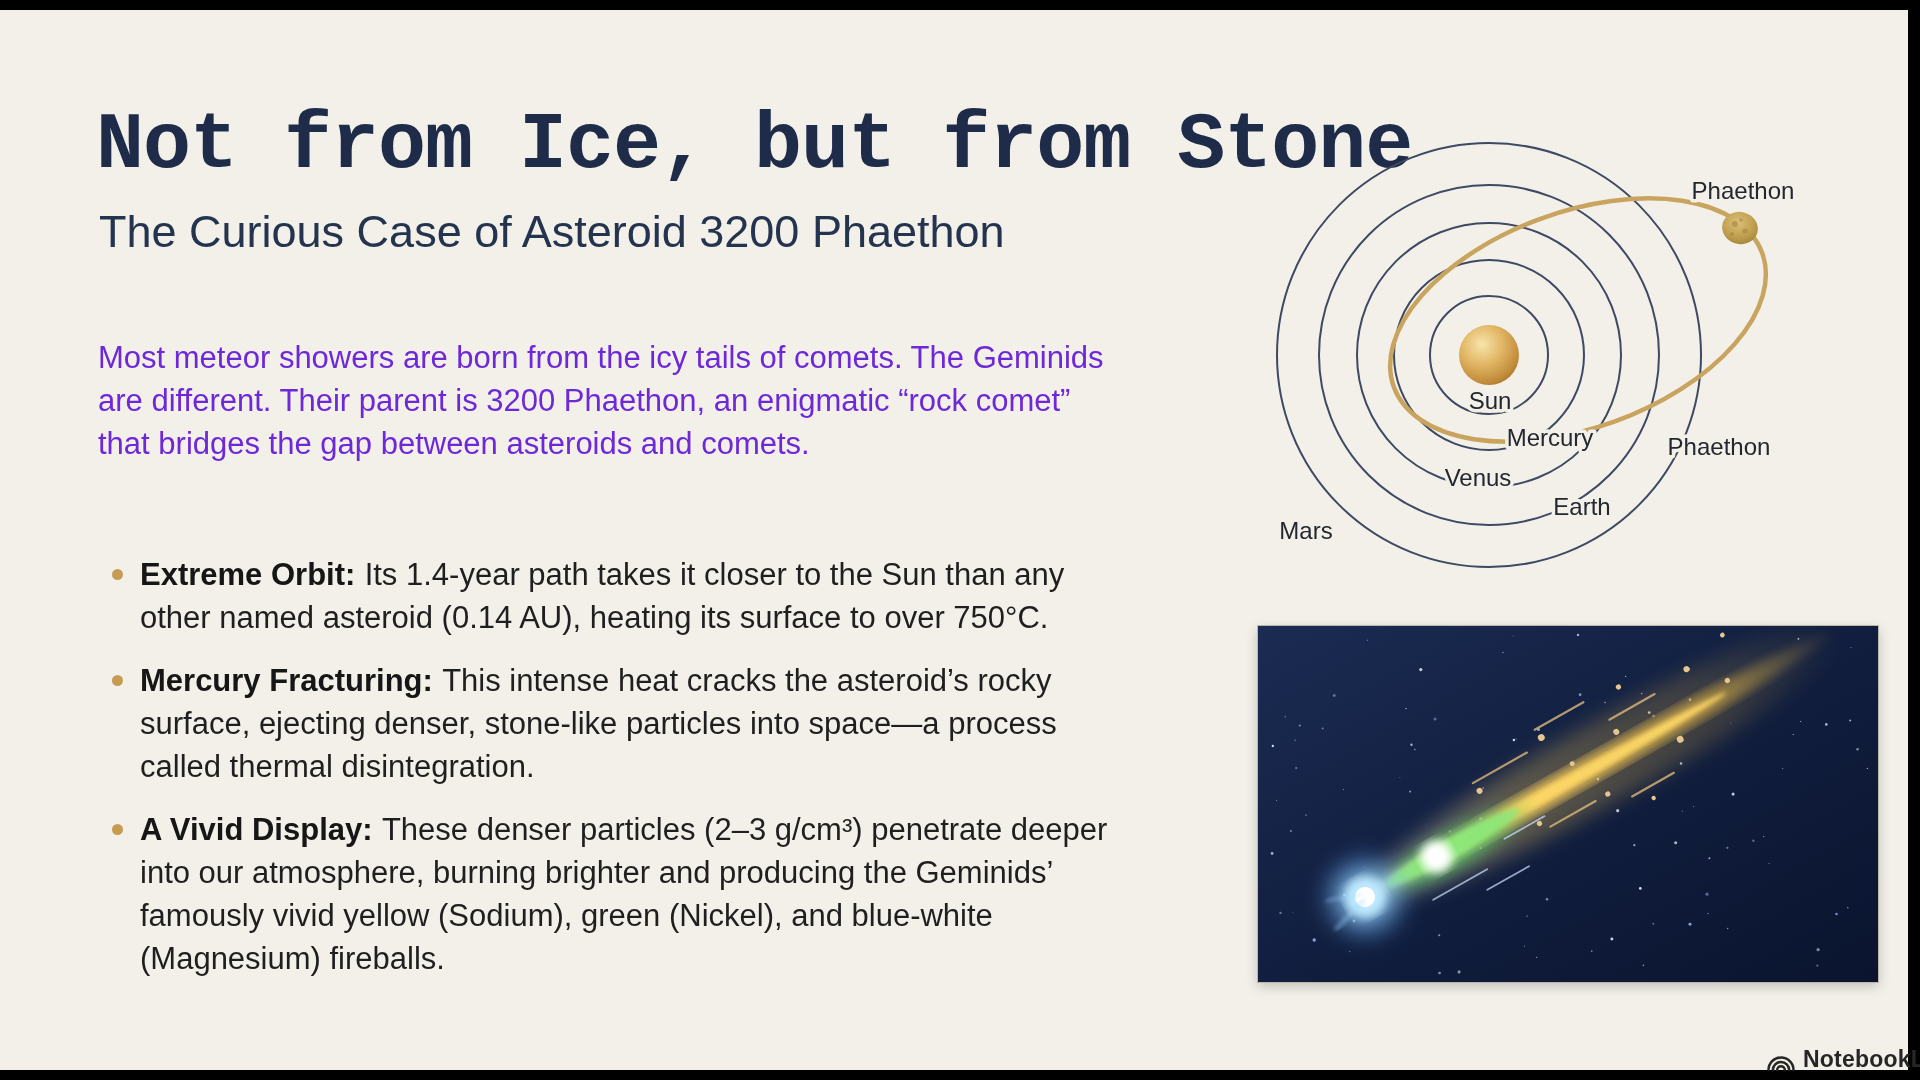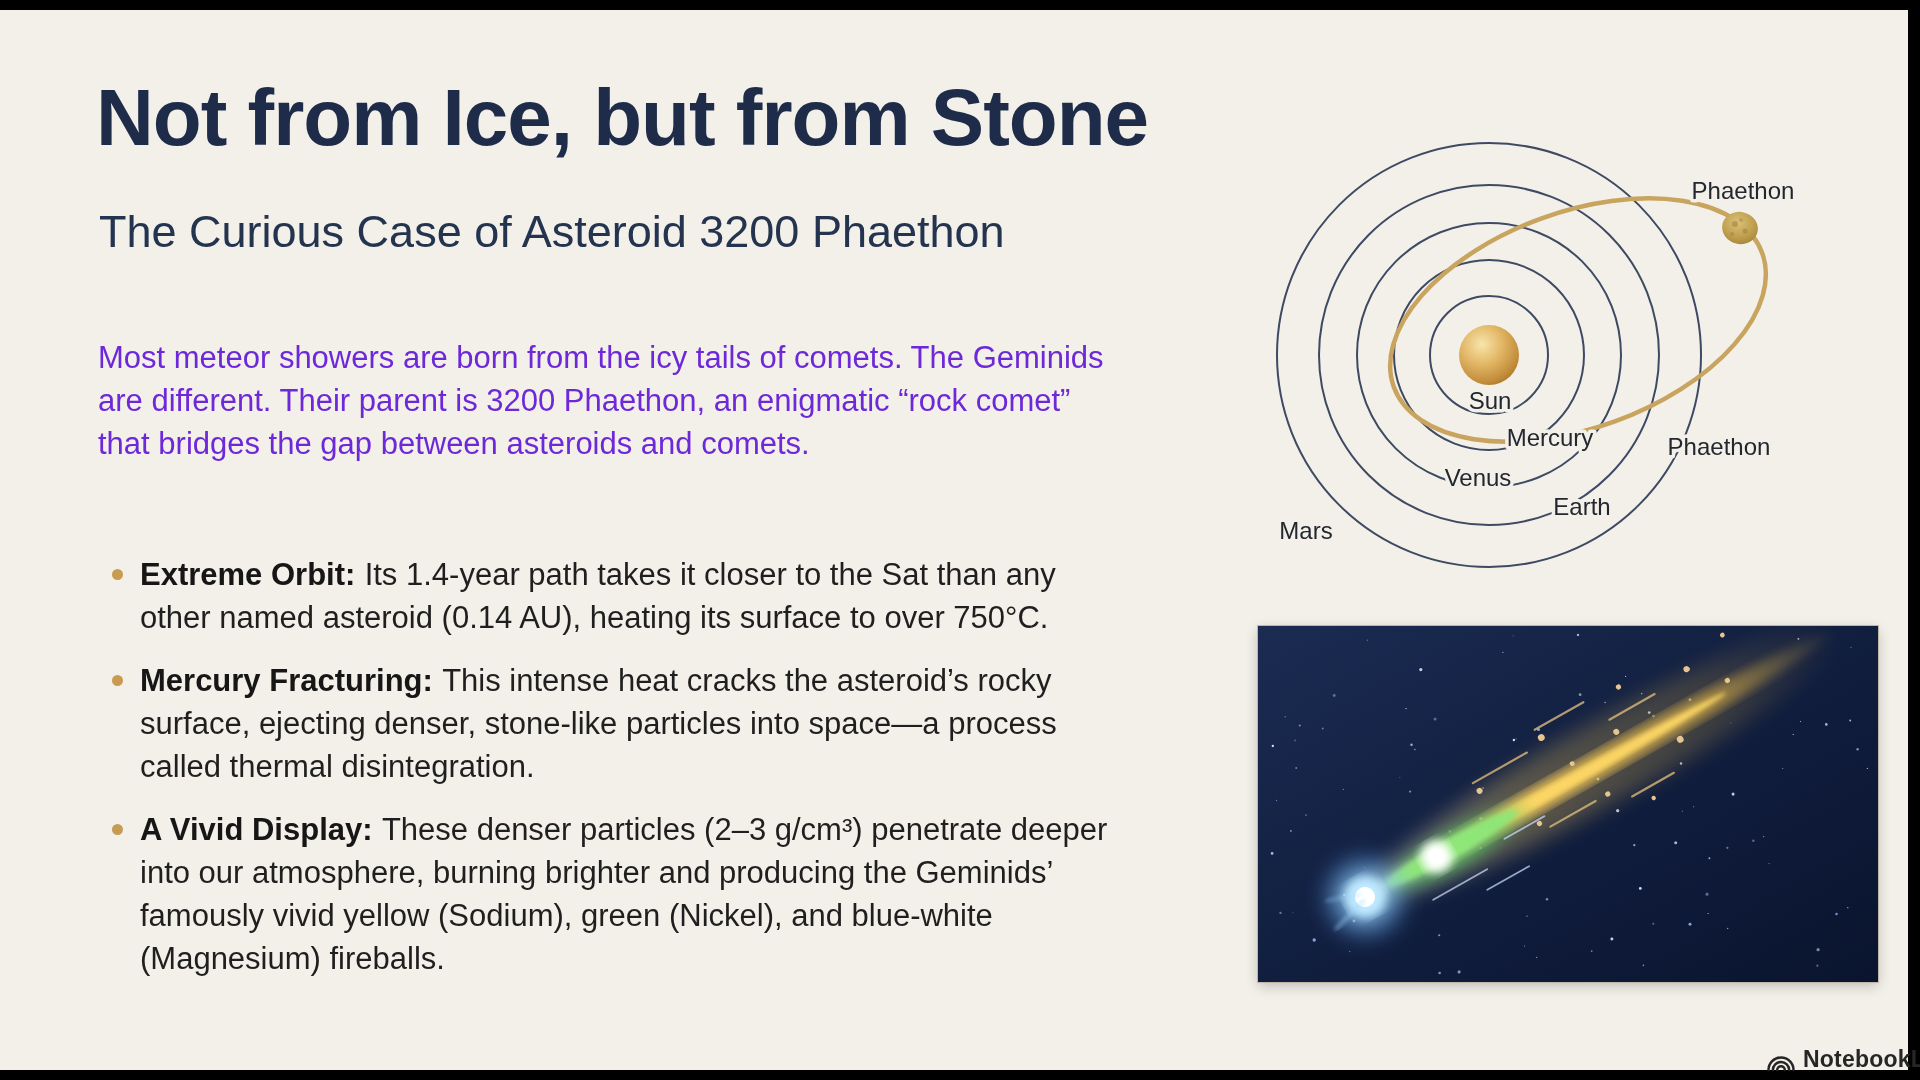--- a/index.html
+++ b/index.html
@@ -6,22 +6,22 @@
   body{
     width:1920px;height:1080px;overflow:hidden;position:relative;
     background:#000;
     font-family:"Liberation Sans", sans-serif;
   }
   .slide{
     position:absolute;left:0;top:10px;width:1908px;height:1060px;
     background:#f3f0e9;
   }
   .title{
-    position:absolute;left:96px;top:62px;margin:0;
-    font-family:Liberation Sans, sans-serif;font-weight:700;
+    position:absolute;left:96px;top:90px;margin:0;
+    font-family:Liberation Mono, monospace;font-weight:700;
     font-size:80px;letter-spacing:-1px;color:#1e2c4a;white-space:nowrap;
   }
   .subtitle{
     position:absolute;left:99px;top:196px;margin:0;
     font-family:Liberation Sans, sans-serif;font-weight:400;
     font-size:45px;color:#24344f;white-space:nowrap;
   }
   .intro{
     position:absolute;left:98px;top:326px;width:1015px;margin:0;
     font-size:31px;line-height:43px;color:#6d28d9;
@@ -61,21 +61,21 @@
 <div class="slide">
 
   <h1 class="title">Not from Ice, but from Stone</h1>
   <h2 class="subtitle">The Curious Case of Asteroid 3200 Phaethon</h2>
 
   <p class="intro">Most meteor showers are born from the icy tails of comets. The Geminids are different. Their parent is 3200 Phaethon, an enigmatic “rock comet” that bridges the gap between asteroids and comets.</p>
 
   <ul class="bullets">
     <li>
       <span class="dot"></span>
-      <span class="b-body"><span class="b-lead">Extreme Orbit:</span><span>Its 1.4-year path takes it closer to the Sat than any other named asteroid (0.14 AU), heating its surface to over 750°C.</span></span>
+      <span class="b-body"><span class="b-lead">Extreme Orbit:</span><span>Its 1.4-year path takes it closer to the Sun than any other named asteroid (0.14 AU), heating its surface to over 750°C.</span></span>
     </li>
     <li>
       <span class="dot"></span>
       <span class="b-body"><span class="b-lead">Mercury Fracturing:</span><span>This intense heat cracks the asteroid’s rocky surface, ejecting denser, stone-like particles into space—a process called thermal disintegration.</span></span>
     </li>
     <li>
       <span class="dot"></span>
       <span class="b-body"><span class="b-lead">A Vivid Display:</span><span>These denser particles (2–3 g/cm³) penetrate deeper into our atmosphere, burning brighter and producing the Geminids’ famously vivid yellow (Sodium), green (Nickel), and blue-white (Magnesium) fireballs.</span></span>
     </li>
   </ul>

